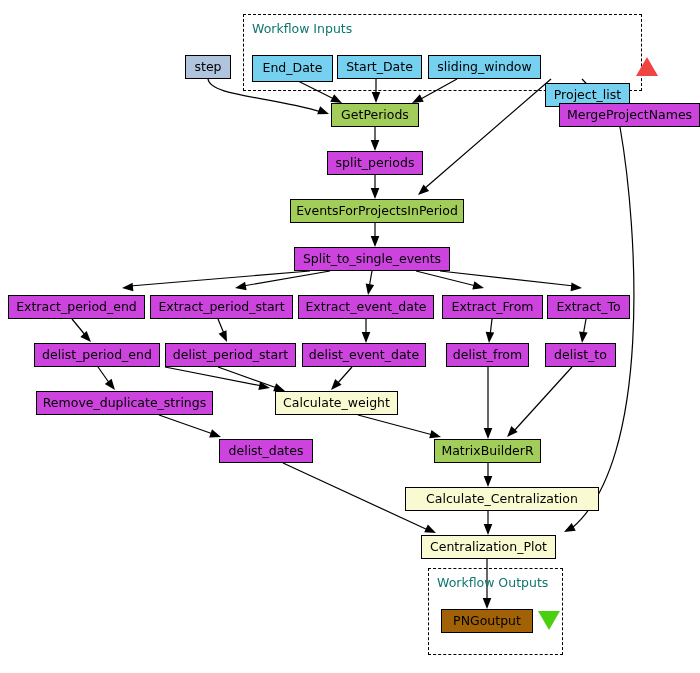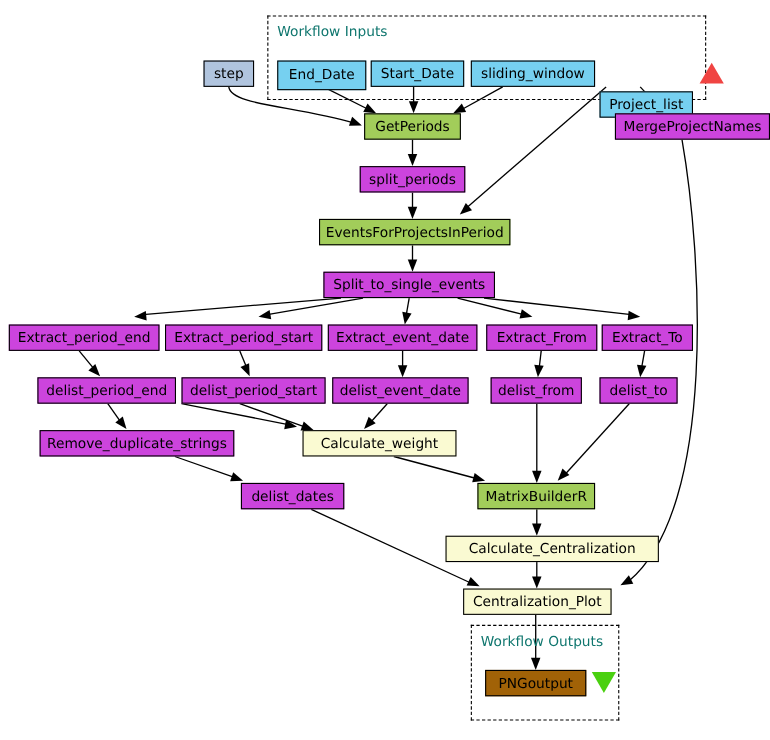--- a/index.html
+++ b/index.html
@@ -164,21 +164,21 @@
       <div class="node n-proc" style="left: 150px; top: 295px; width: 143px; height: 24px;">Extract_period_start</div>
       <div class="node n-proc" style="left: 298px; top: 295px; width: 136px; height: 24px;">Extract_event_date</div>
       <div class="node n-proc" style="left: 442px; top: 295px; width: 101px; height: 24px;">Extract_From</div>
       <div class="node n-proc" style="left: 547px; top: 295px; width: 83px; height: 24px;">Extract_To</div>
       <div class="node n-proc" style="left: 34px; top: 343px; width: 126px; height: 24px;">delist_period_end</div>
       <div class="node n-proc" style="left: 165px; top: 343px; width: 131px; height: 24px;">delist_period_start</div>
       <div class="node n-proc" style="left: 302px; top: 343px; width: 124px; height: 24px;">delist_event_date</div>
       <div class="node n-proc" style="left: 446px; top: 343px; width: 83px; height: 24px;">delist_from</div>
       <div class="node n-proc" style="left: 545px; top: 343px; width: 71px; height: 24px;">delist_to</div>
       <div class="node n-proc" style="left: 36px; top: 391px; width: 177px; height: 24px;">Remove_duplicate_strings</div>
-      <div class="node n-yellow" style="left: 275px; top: 391px; width: 140px; height: 24px;">Calculate_weight</div>
+      <div class="node n-yellow" style="left: 275px; top: 391px; width: 123px; height: 24px;">Calculate_weight</div>
       <div class="node n-proc" style="left: 219px; top: 439px; width: 94px; height: 24px;">delist_dates</div>
       <div class="node n-green" style="left: 434px; top: 439px; width: 107px; height: 24px;">MatrixBuilderR</div>
       <div class="node n-yellow" style="left: 405px; top: 487px; width: 194px; height: 24px;">Calculate_Centralization</div>
       <div class="node n-yellow" style="left: 421px; top: 535px; width: 135px; height: 24px;">Centralization_Plot</div>
       <div class="node n-output" style="left: 441px; top: 609px; width: 92px; height: 24px;">PNGoutput</div>
     </div>
   <div id="marker-layer">
       <div class="tri tri-up" style="left: 636px; top: 57px;"></div>
       <div class="tri tri-down" style="left: 538px; top: 611px;"></div>
     </div>

